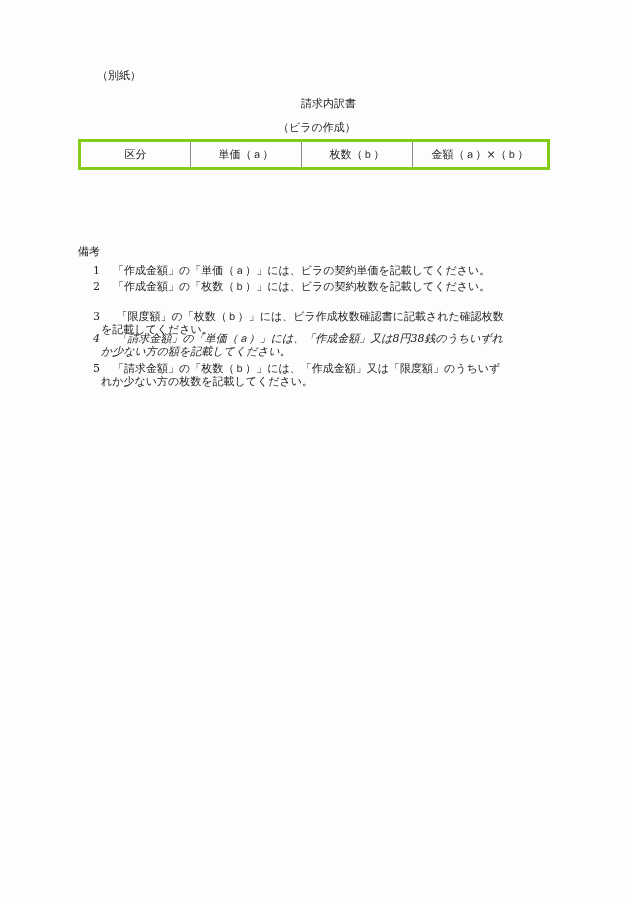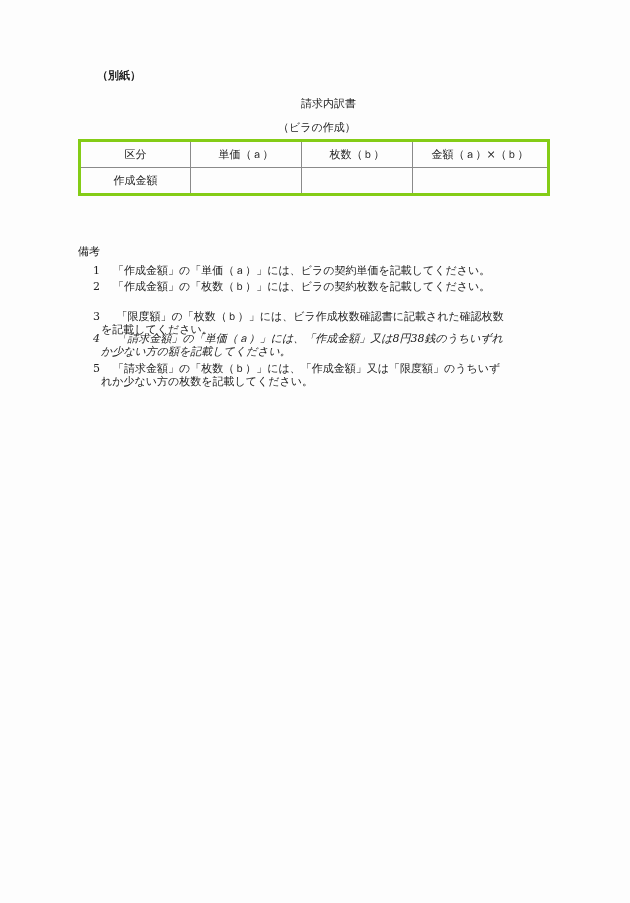--- a/index.html
+++ b/index.html
@@ -11,37 +11,31 @@
   td { border:1px solid #8a8a8a; height:25px; padding:0; text-align:center; font-size:11px; }
   td.c1 { width:109px; } td.c2 { width:110px; } td.c3 { width:110px; } td.c4 { width:134px; }
   table { border:3px solid #84cc16; }
   .note { position:absolute; font-size:11px; left:93px; width:460px; line-height:13px; }
   .note .num { display:inline-block; width:20px; }
   .note .cont { padding-left:8px; }
 </style>
 </head>
 <body>
 
-<div class="abs t11" style="left:97px;top:68px;font-weight:bold;">（別紙）</div>
+<div class="abs t11" style="left:97px;top:68px;">（別紙）</div>
 <div class="abs t11" style="left:283px;top:96px;padding-left:18px;">請求内訳書</div>
 <div class="abs t11" style="left:278px;top:120px;">（ビラの作成）</div>
 
 <table>
   <tbody>
       <tr>
     <td class="c1">区分</td>
     <td class="c2">単価（ａ）</td>
     <td class="c3">枚数（ｂ）</td>
     <td class="c4">金額（ａ）×（ｂ）</td>
-  </tr>
-  <tr>
-    <td>作成金額</td>
-    <td></td>
-    <td></td>
-    <td></td>
   </tr>
 </tbody>
   </table>
 
 <div class="abs t11" style="left:78px;top:244px;">備考</div>
 
 <div class="note" style="top:264px;">
   <span class="num">1</span><span>「作成金額」の「単価（ａ）」には、ビラの契約単価を記載してください。</span>
 </div>
 <div class="note" style="top:280px;">

